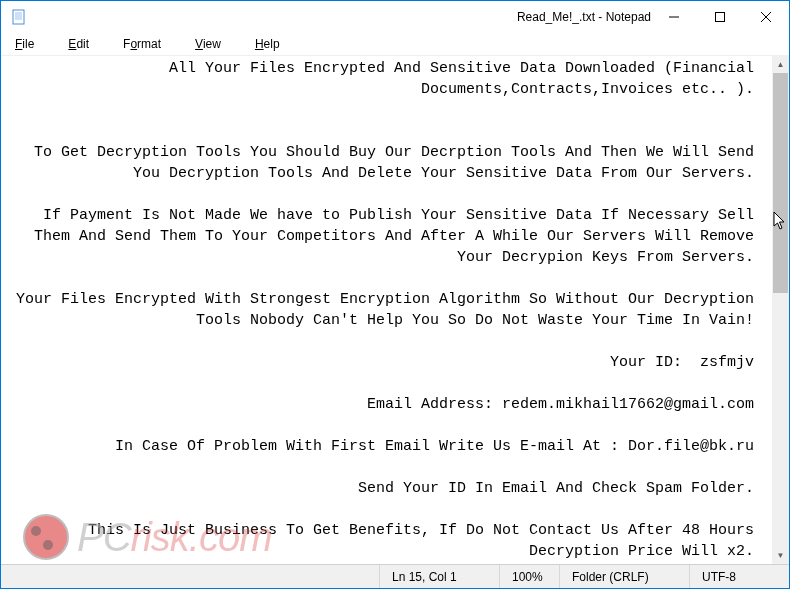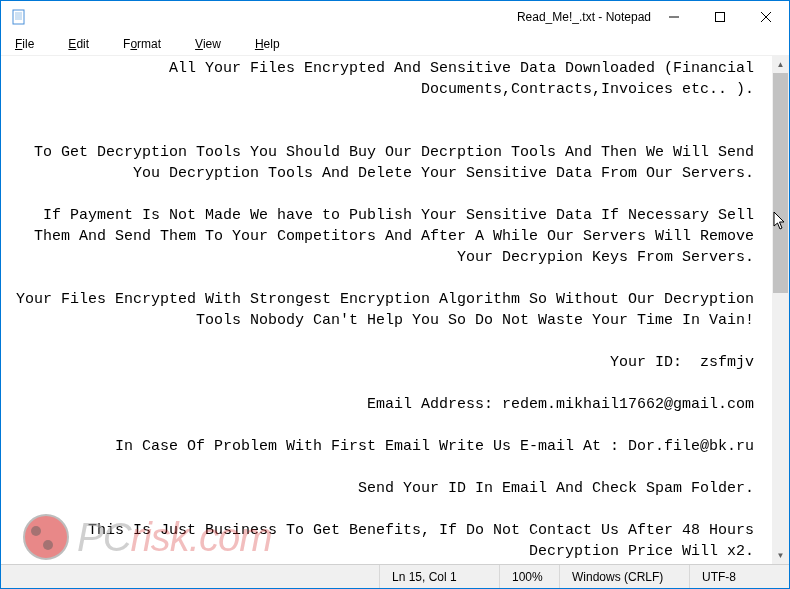--- a/index.html
+++ b/index.html
@@ -241,21 +241,21 @@
       <div class="scroll-arrow up">▲</div>
       <div class="scroll-thumb"></div>
       <div class="scroll-arrow down">▼</div>
     </div>
   </div>
 
   <div class="statusbar">
     <div class="status-spacer"></div>
     <div class="status-cell" style="min-width:120px">Ln 15, Col 1</div>
     <div class="status-cell" style="min-width:60px">100%</div>
-    <div class="status-cell" style="min-width:130px">Windows (CRLF)</div>
+    <div class="status-cell" style="min-width:130px">Folder (CRLF)</div>
     <div class="status-cell" style="min-width:100px">UTF-8</div>
   </div>
 
   <div class="mouse-cursor">
     <svg width="14" height="20" viewBox="0 0 14 20">
       <path d="M1 1 L1 15 L4.5 12 L7 18 L9 17 L6.5 11 L11 11 Z" fill="#fff" stroke="#000" stroke-width="1"></path>
     </svg>
   </div>
 
   <div class="watermark">

